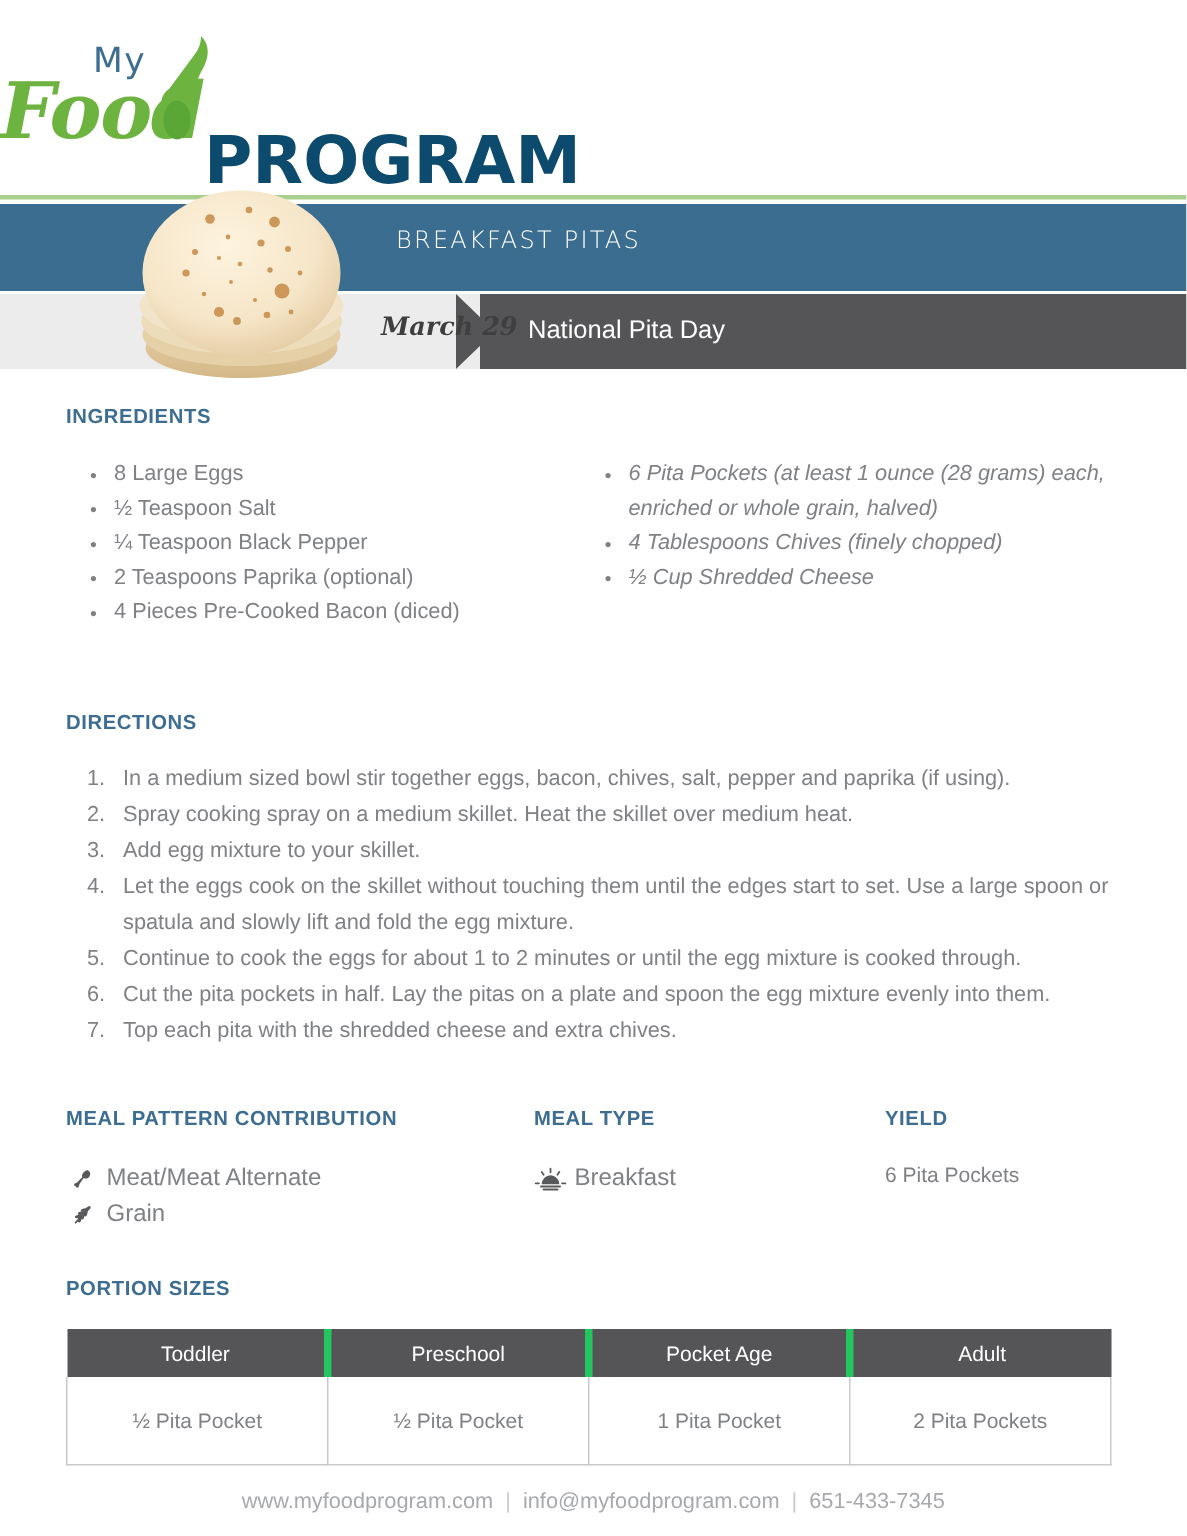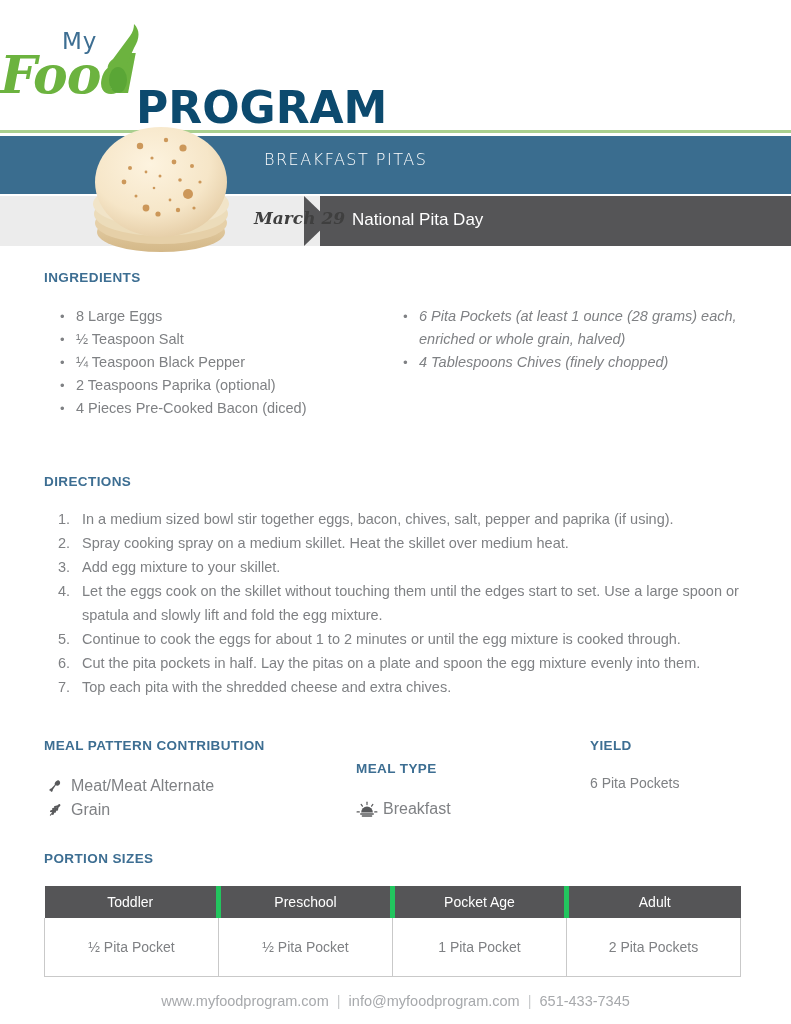--- a/index.html
+++ b/index.html
@@ -217,21 +217,21 @@
 
   
   .meta-row {
     position: absolute;
     left: 44px;
     top: 738px;
     width: 720px;
     display: flex;
   }
   .meta-col-1 { width: 312px; }
-  .meta-col-2 { width: 234px; margin-top: 23px; }
+  .meta-col-2 { width: 234px; }
   .meta-col-3 { width: 174px; }
   .meta-items { margin-top: 22px; }
   .meta-item {
     display: flex;
     align-items: center;
     font-size: 16px;
     color: #7f8184;
     line-height: 22px;
     margin-bottom: 2px;
   }
@@ -366,20 +366,21 @@
         <li>½ Teaspoon Salt</li>
         <li>¼ Teaspoon Black Pepper</li>
         <li>2 Teaspoons Paprika (optional)</li>
         <li>4 Pieces Pre-Cooked Bacon (diced)</li>
       </ul>
     </div>
     <div class="ing-col right">
       <ul>
         <li>6 Pita Pockets (at least 1 ounce (28 grams) each, enriched or whole grain, halved)</li>
         <li>4 Tablespoons Chives (finely chopped)</li>
+        <li>½ Cup Shredded Cheese</li>
       </ul>
     </div>
   </div>
 </div>
 
 <div class="directions-block">
   <div class="section-title">DIRECTIONS</div>
   <ol class="dir-list">
     <li>In a medium sized bowl stir together eggs, bacon, chives, salt, pepper and paprika (if using).</li>
     <li>Spray cooking spray on a medium skillet. Heat the skillet over medium heat.</li>

